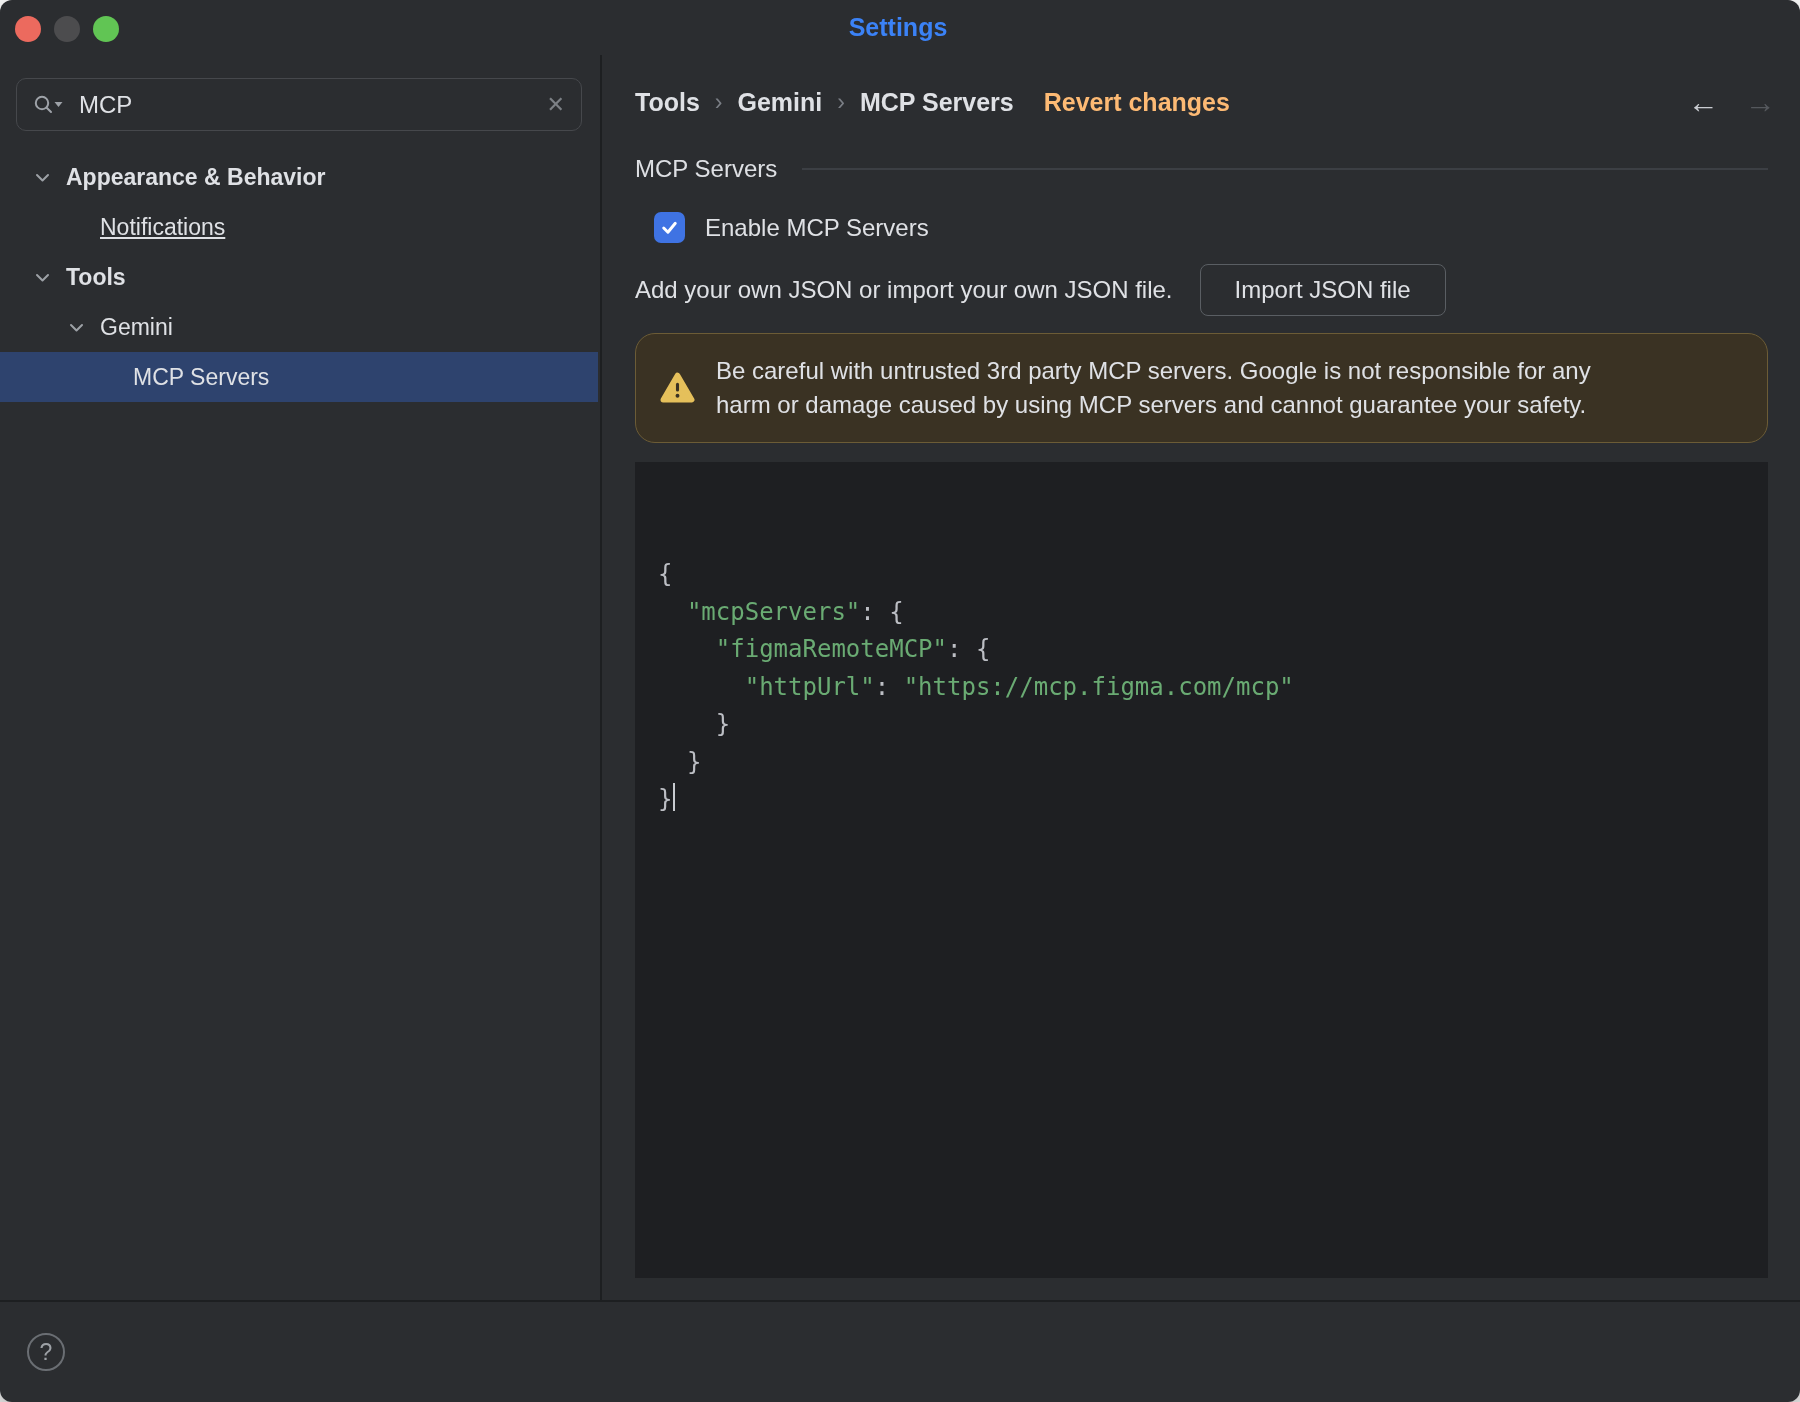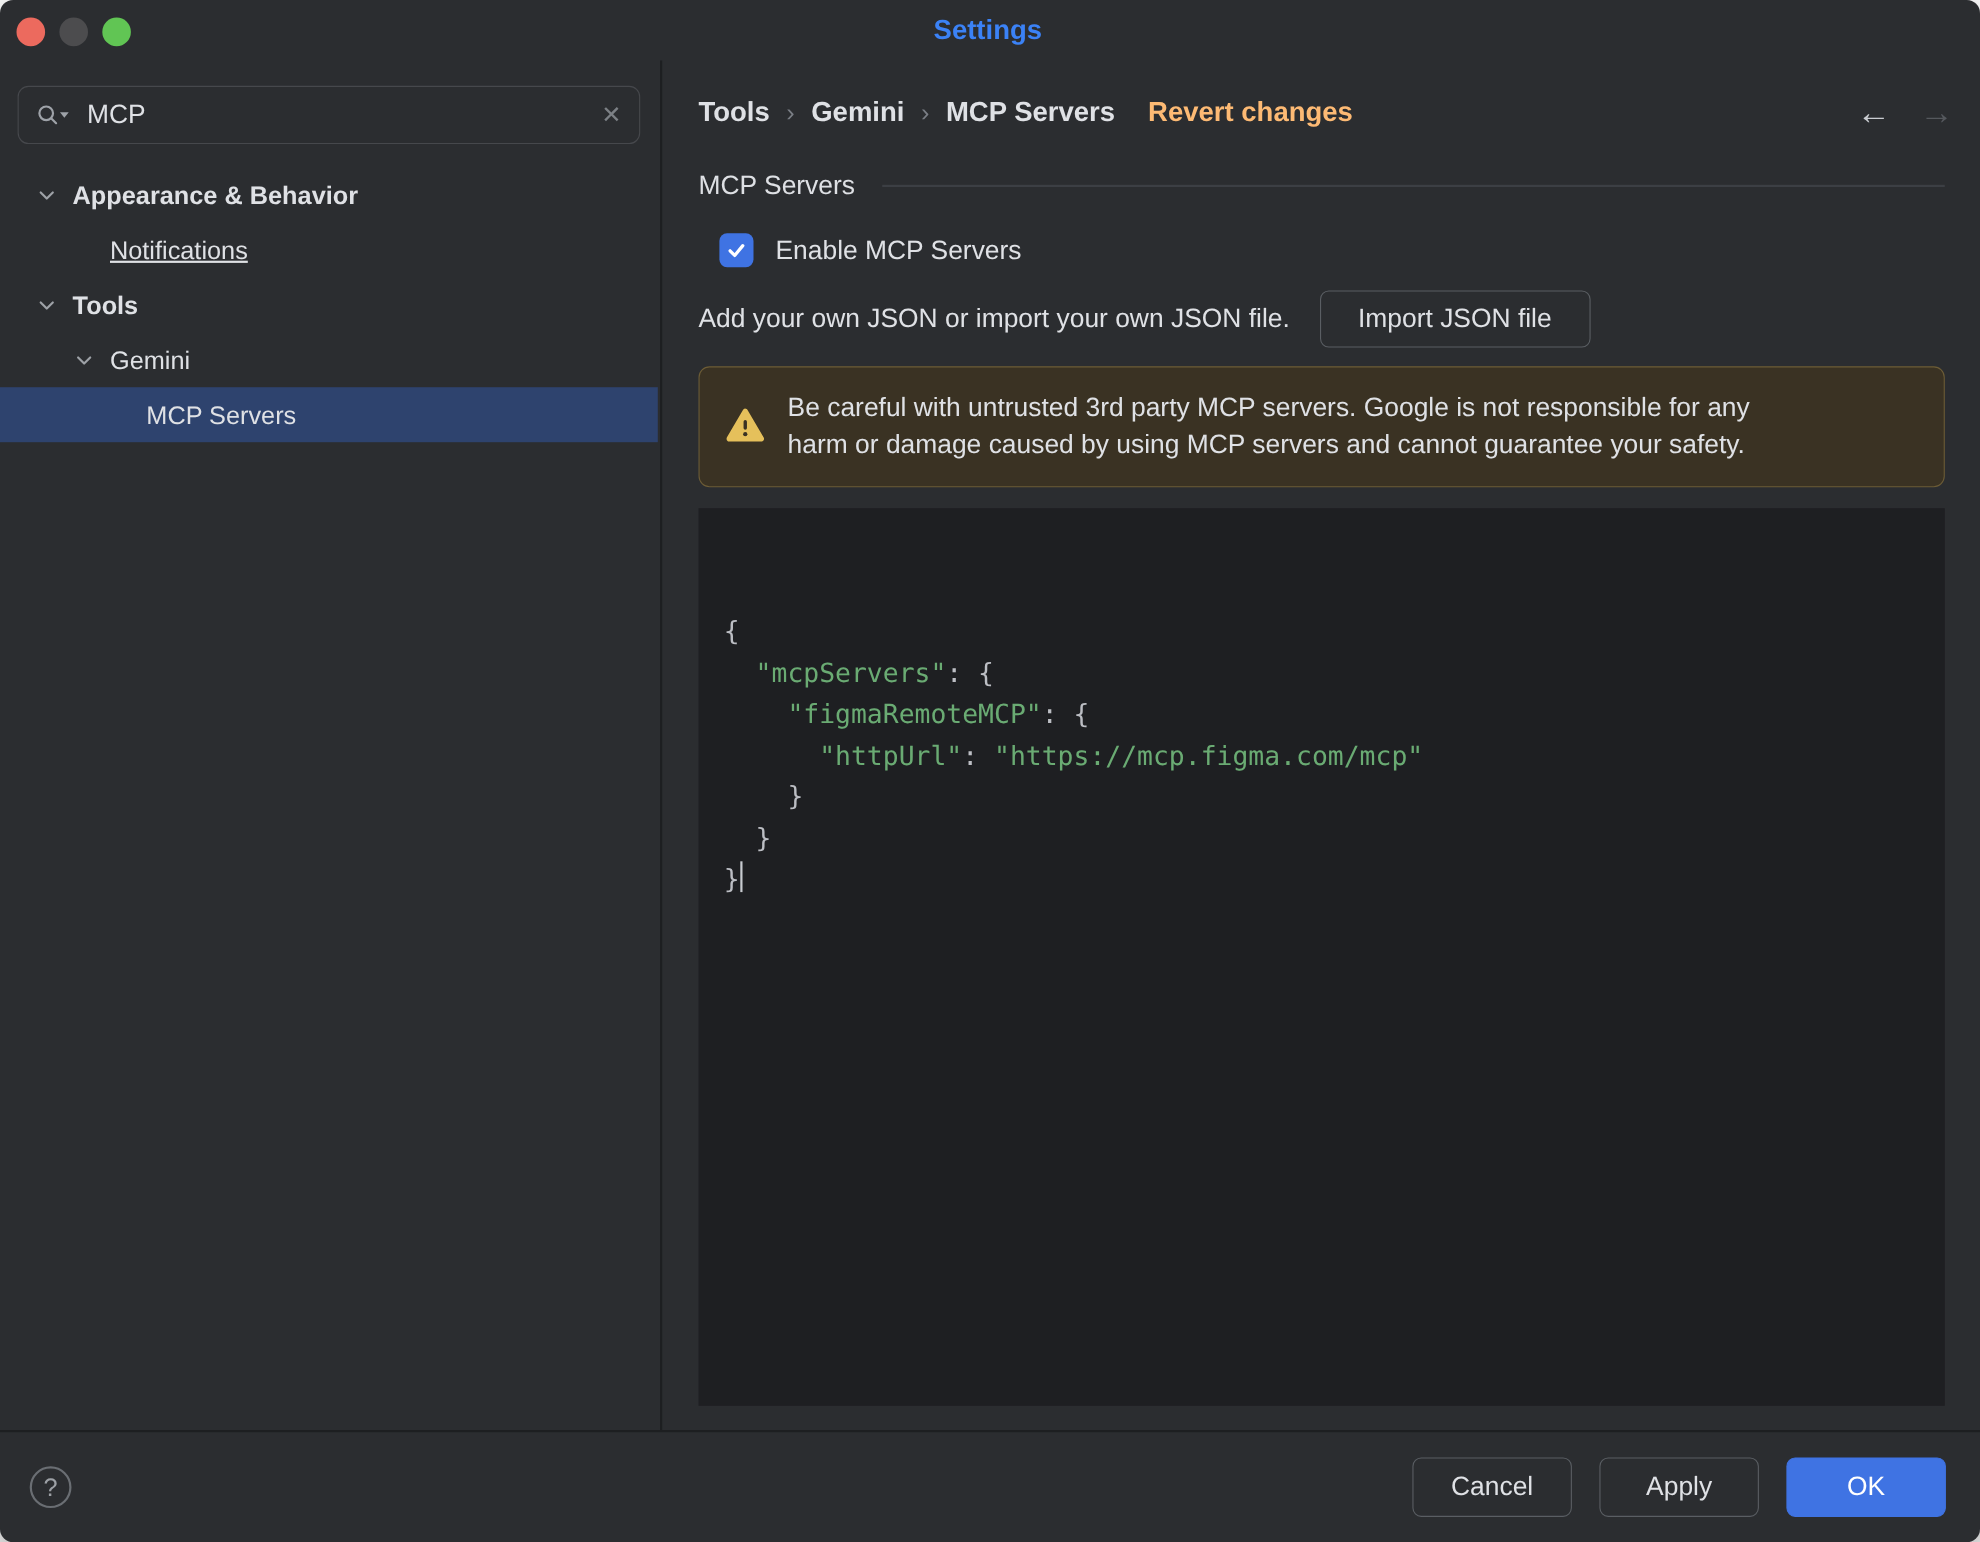--- a/index.html
+++ b/index.html
@@ -54,21 +54,21 @@
   .checkbox{width:31px;height:31px;border-radius:7px;background:#3F73E3;display:flex;align-items:center;justify-content:center;}
   .check-label{margin-left:20px;font-size:24px;color:#DFE1E5;}
 
   .addjson-row{position:absolute;left:33px;top:209px;display:flex;align-items:center;}
   .addjson-text{font-size:24px;color:#DFE1E5;}
   .btn{height:50px;border:1px solid #5A5E63;border-radius:8px;background:transparent;color:#DFE1E5;
        font-size:24px;font-family:"Liberation Sans",sans-serif;padding:0 34px;cursor:pointer;}
   .import-btn{margin-left:27px;height:52px;}
 
   .warning{position:absolute;left:33px;top:278px;width:1133px;height:110px;background:#3A3223;border:1px solid #6C5C36;
-           border-radius:10px;display:flex;align-items:center;padding:0 24px;}
+           border-radius:20px;display:flex;align-items:center;padding:0 24px;}
   .warn-icon{flex:0 0 auto;margin-top:2px;}
   .warn-text{margin-left:21px;font-size:24px;line-height:34px;color:#DFE1E5;}
 
   .editor{position:absolute;left:33px;top:407px;width:1133px;height:816px;background:#1E1F22;
           font-family:"DejaVu Sans Mono",monospace;font-size:24px;line-height:37.5px;
           padding:19px 0 0 23px;white-space:pre;cursor:text;}
   .tk-p{color:#BCBEC4;}
   .tk-g{color:#6AAB73;}
   .caret{display:inline-block;width:2px;height:28px;background:#C8CBD0;vertical-align:-4px;margin-left:1px;}
 
@@ -193,20 +193,15 @@
     <div class="editor">
       <div><div><span class="tk-p">{</span></div><div><span class="tk-p">  </span><span class="tk-g">"mcpServers"</span><span class="tk-p">: {</span></div><div><span class="tk-p">    </span><span class="tk-g">"figmaRemoteMCP"</span><span class="tk-p">: {</span></div><div><span class="tk-p">      </span><span class="tk-g">"httpUrl"</span><span class="tk-p">: </span><span class="tk-g">"https://mcp.figma.com/mcp"</span></div><div><span class="tk-p">    }</span></div><div><span class="tk-p">  }</span></div><div><span class="tk-p">}</span><span class="caret"></span></div></div>
     </div>
 
   </div>
 
   <div class="footer">
     <div class="help">
       <span>?</span>
     </div>
-    <div class="footer-btns">
-      <button class="btn">Cancel</button>
-      <button class="btn">Apply</button>
-      <button class="btn primary">OK</button>
-    </div>
   </div>
 
 </div>
 
 </body></html>

